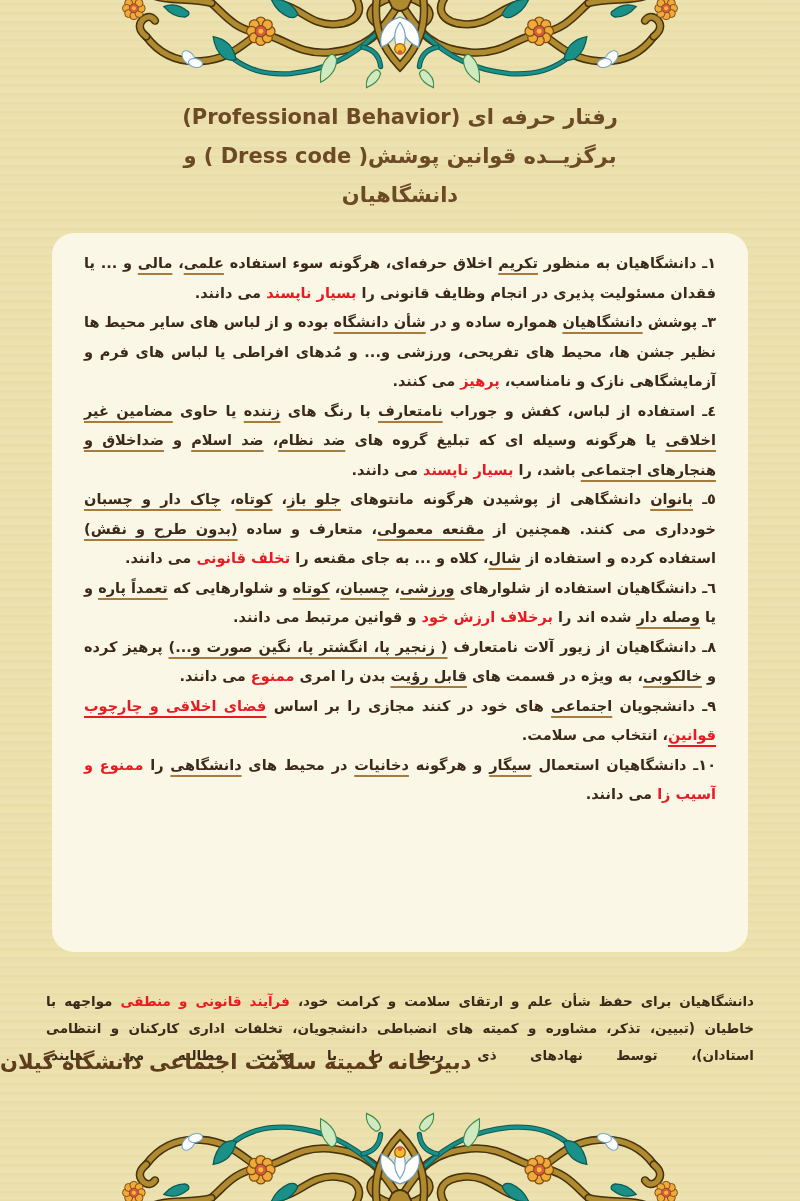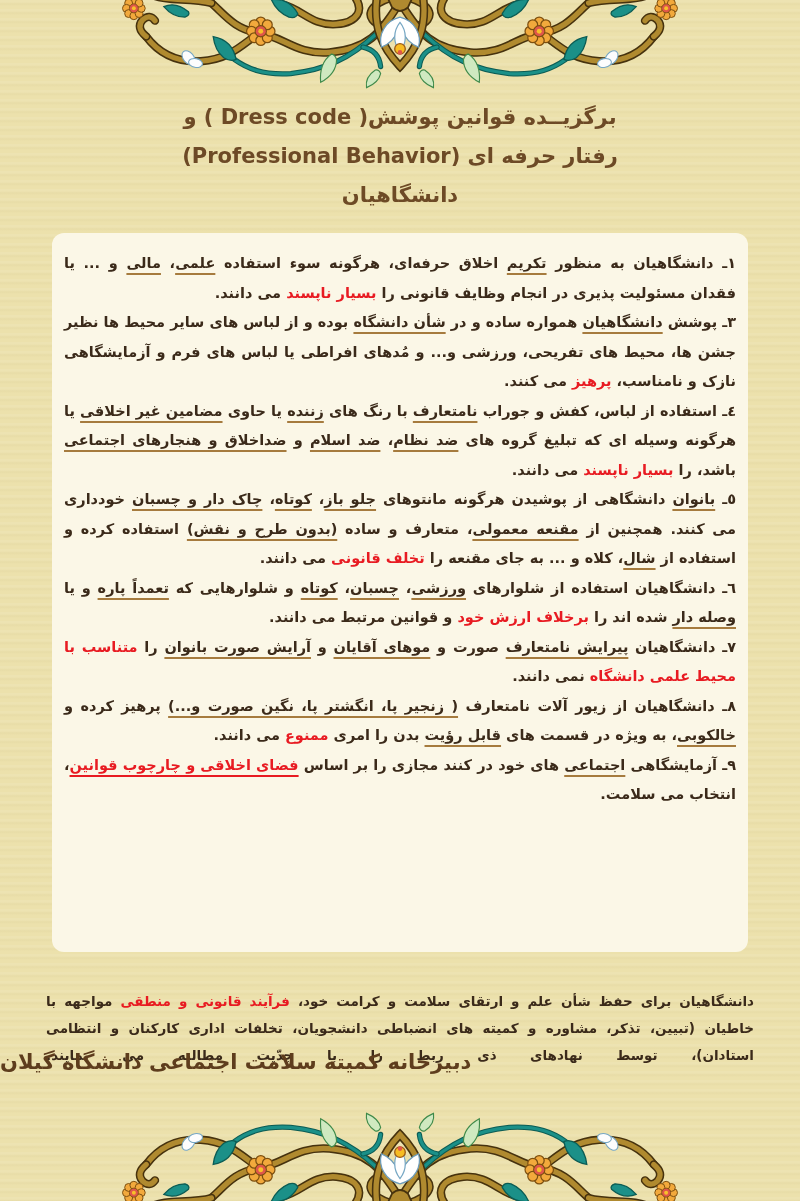--- a/index.html
+++ b/index.html
@@ -22,22 +22,22 @@
   .tg{fill:none;stroke:#1b9088;stroke-width:3.6;stroke-linecap:round}
   .tleaf{fill:#1b9088;stroke:#0c5c54;stroke-width:1.5}
   .gleaf{fill:#cfe9c0;stroke:#3f8a4a;stroke-width:1.3}
 
   .title{
     position:absolute;top:98px;left:0;right:0;text-align:center;direction:rtl;
     color:#6d4a26;font-weight:bold;font-size:21px;line-height:39px;
   }
   .panel{
     position:absolute;left:52px;top:233px;width:696px;height:719px;
-    background:#fbf7e7;border-radius:12px;box-sizing:border-box;
-    padding:16px 12px;overflow:hidden;
+    background:#fbf7e7;border-radius:22px;box-sizing:border-box;
+    padding:16px 32px;overflow:hidden;
   }
   .rule{
     direction:rtl;text-align:justify;font-weight:bold;
     font-size:14.5px;line-height:29.5px;color:#3b2a1a;margin:0;
   }
   .sg-d{color:#3b2a1a;}
   .sg-r{color:#e81b22;}
   .sg-u{color:#3b2a1a;text-decoration:underline;text-decoration-color:#a67b3e;
         text-decoration-thickness:2px;text-underline-offset:5px;}
   .sg-ru{color:#e81b22;text-decoration:underline;text-decoration-color:#e81b22;
@@ -110,35 +110,35 @@
     <g fill="#ffffff" stroke="#6d9cba" stroke-width="1.4">
       <path d="M320,24 C303,28 295,44 299,58 C307,55 315,47 320,36 C325,47 333,55 341,58 C345,44 337,28 320,24 Z"></path>
       <path d="M320,30 C312,40 312,54 320,62 C328,54 328,40 320,30 Z" stroke="#76a7c4"></path>
     </g>
     <circle cx="320" cy="60" r="6" fill="#f7bc22" stroke="#9c5b17" stroke-width="1.5"></circle>
     <circle cx="320" cy="64" r="2.6" fill="#e0564a"></circle>
   </svg>
 </div>
 
 <header class="title">
+  <div>رفتار حرفه ای (Professional Behavior)</div>
   <div>برگزیــده قوانین پوشش( Dress code ) و</div>
-  <div>رفتار حرفه ای (Professional Behavior)</div>
   <div>دانشگاهیان</div>
 </header>
 
 <main class="panel">
   <div>
       <div class="rule"><span class="sg-d">۱ـ دانشگاهیان به منظور </span><span class="sg-u">تکریم</span><span class="sg-d"> اخلاق حرفه‌ای، هرگونه سوء استفاده </span><span class="sg-u">علمی</span><span class="sg-d">، </span><span class="sg-u">مالی</span><span class="sg-d"> و ... یا فقدان مسئولیت پذیری در انجام وظایف قانونی را </span><span class="sg-r">بسیار ناپسند</span><span class="sg-d"> می دانند.</span></div>
       <div class="rule"><span class="sg-d">۳ـ پوشش </span><span class="sg-u">دانشگاهیان</span><span class="sg-d"> همواره ساده و در </span><span class="sg-u">شأن دانشگاه</span><span class="sg-d"> بوده و از لباس های سایر محیط ها نظیر جشن ها، محیط های تفریحی، ورزشی و... و مُدهای افراطی یا لباس های فرم و آزمایشگاهی نازک و نامناسب، </span><span class="sg-r">پرهیز</span><span class="sg-d"> می کنند.</span></div>
       <div class="rule"><span class="sg-d">٤ـ استفاده از لباس، کفش و جوراب </span><span class="sg-u">نامتعارف</span><span class="sg-d"> با رنگ های </span><span class="sg-u">زننده</span><span class="sg-d"> یا حاوی </span><span class="sg-u">مضامین غیر اخلاقی</span><span class="sg-d"> یا هرگونه وسیله ای که تبلیغ گروه های </span><span class="sg-u">ضد نظام</span><span class="sg-d">، </span><span class="sg-u">ضد اسلام</span><span class="sg-d"> و </span><span class="sg-u">ضداخلاق و هنجارهای اجتماعی</span><span class="sg-d"> باشد، را </span><span class="sg-r">بسیار ناپسند</span><span class="sg-d"> می دانند.</span></div>
       <div class="rule"><span class="sg-d">٥ـ </span><span class="sg-u">بانوان</span><span class="sg-d"> دانشگاهی از پوشیدن هرگونه مانتوهای </span><span class="sg-u">جلو باز</span><span class="sg-d">، </span><span class="sg-u">کوتاه</span><span class="sg-d">، </span><span class="sg-u">چاک دار و چسبان</span><span class="sg-d"> خودداری می کنند. همچنین از </span><span class="sg-u">مقنعه معمولی</span><span class="sg-d">، متعارف و ساده </span><span class="sg-u">(بدون طرح و نقش)</span><span class="sg-d"> استفاده کرده و استفاده از </span><span class="sg-u">شال</span><span class="sg-d">، کلاه و ... به جای مقنعه را </span><span class="sg-r">تخلف قانونی</span><span class="sg-d"> می دانند.</span></div>
       <div class="rule"><span class="sg-d">٦ـ دانشگاهیان استفاده از شلوارهای </span><span class="sg-u">ورزشی</span><span class="sg-d">، </span><span class="sg-u">چسبان</span><span class="sg-d">، </span><span class="sg-u">کوتاه</span><span class="sg-d"> و شلوارهایی که </span><span class="sg-u">تعمداً پاره</span><span class="sg-d"> و یا </span><span class="sg-u">وصله دار</span><span class="sg-d"> شده اند را </span><span class="sg-r">برخلاف ارزش خود</span><span class="sg-d"> و قوانین مرتبط می دانند.</span></div>
-      <div class="rule"><span class="sg-d">۷ـ دانشگاهیان </span><span class="sg-u">پیرایش نامتعارف</span><span class="sg-d"> صورت و </span><span class="sg-u">موهای آقایان</span><span class="sg-d"> و </span><span class="sg-u">آرایش صورت بانوان</span><span class="sg-d"> را </span><span class="sg-r">متناسب با محیط علمی دانشگاه</span><span class="sg-d"> نمی دانند.</span></div>
       <div class="rule"><span class="sg-d">۸ـ دانشگاهیان از زیور آلات نامتعارف </span><span class="sg-u">( زنجیر پا، انگشتر پا، نگین صورت و...)</span><span class="sg-d"> پرهیز کرده و </span><span class="sg-u">خالکوبی</span><span class="sg-d">، به ویژه در قسمت های </span><span class="sg-u">قابل رؤیت</span><span class="sg-d"> بدن را امری </span><span class="sg-r">ممنوع</span><span class="sg-d"> می دانند.</span></div>
-      <div class="rule"><span class="sg-d">۹ـ آزمایشگاهی </span><span class="sg-u">اجتماعی</span><span class="sg-d"> های خود در کنند مجازی را بر اساس </span><span class="sg-ru">فضای اخلاقی و چارچوب قوانین</span><span class="sg-d">، انتخاب می سلامت.</span></div>
+      <div class="rule"><span class="sg-d">۹ـ دانشجویان </span><span class="sg-u">اجتماعی</span><span class="sg-d"> های خود در کنند مجازی را بر اساس </span><span class="sg-ru">فضای اخلاقی و چارچوب قوانین</span><span class="sg-d">، انتخاب می سلامت.</span></div>
+      <div class="rule"><span class="sg-d">۱۰ـ دانشگاهیان استعمال </span><span class="sg-u">سیگار</span><span class="sg-d"> و هرگونه </span><span class="sg-u">دخانیات</span><span class="sg-d"> در محیط های </span><span class="sg-u">دانشگاهی</span><span class="sg-d"> را </span><span class="sg-r">ممنوع و آسیب زا</span><span class="sg-d"> می دانند.</span></div>
     </div>
 </main>
 
 <p class="footnote"><span class="sg-d">دانشگاهیان برای حفظ شأن علم و ارتقای سلامت و کرامت خود، </span><span class="sg-r">فرآیند قانونی و منطقی</span><span class="sg-d"> مواجهه با خاطیان (تبیین، تذکر، مشاوره و کمیته های انضباطی دانشجویان، تخلفات اداری کارکنان و انتظامی استادان)، توسط نهادهای ذی ربط را با جدّیت مطالبه می نمایند.</span></p>
 
 <div class="signature">دبیرخانه کمیته سلامت اجتماعی دانشگاه گیلان</div>
 
 <div class="orn bottom">
     <svg viewBox="0 0 640 104" preserveAspectRatio="xMidYMin meet">
     <defs>

